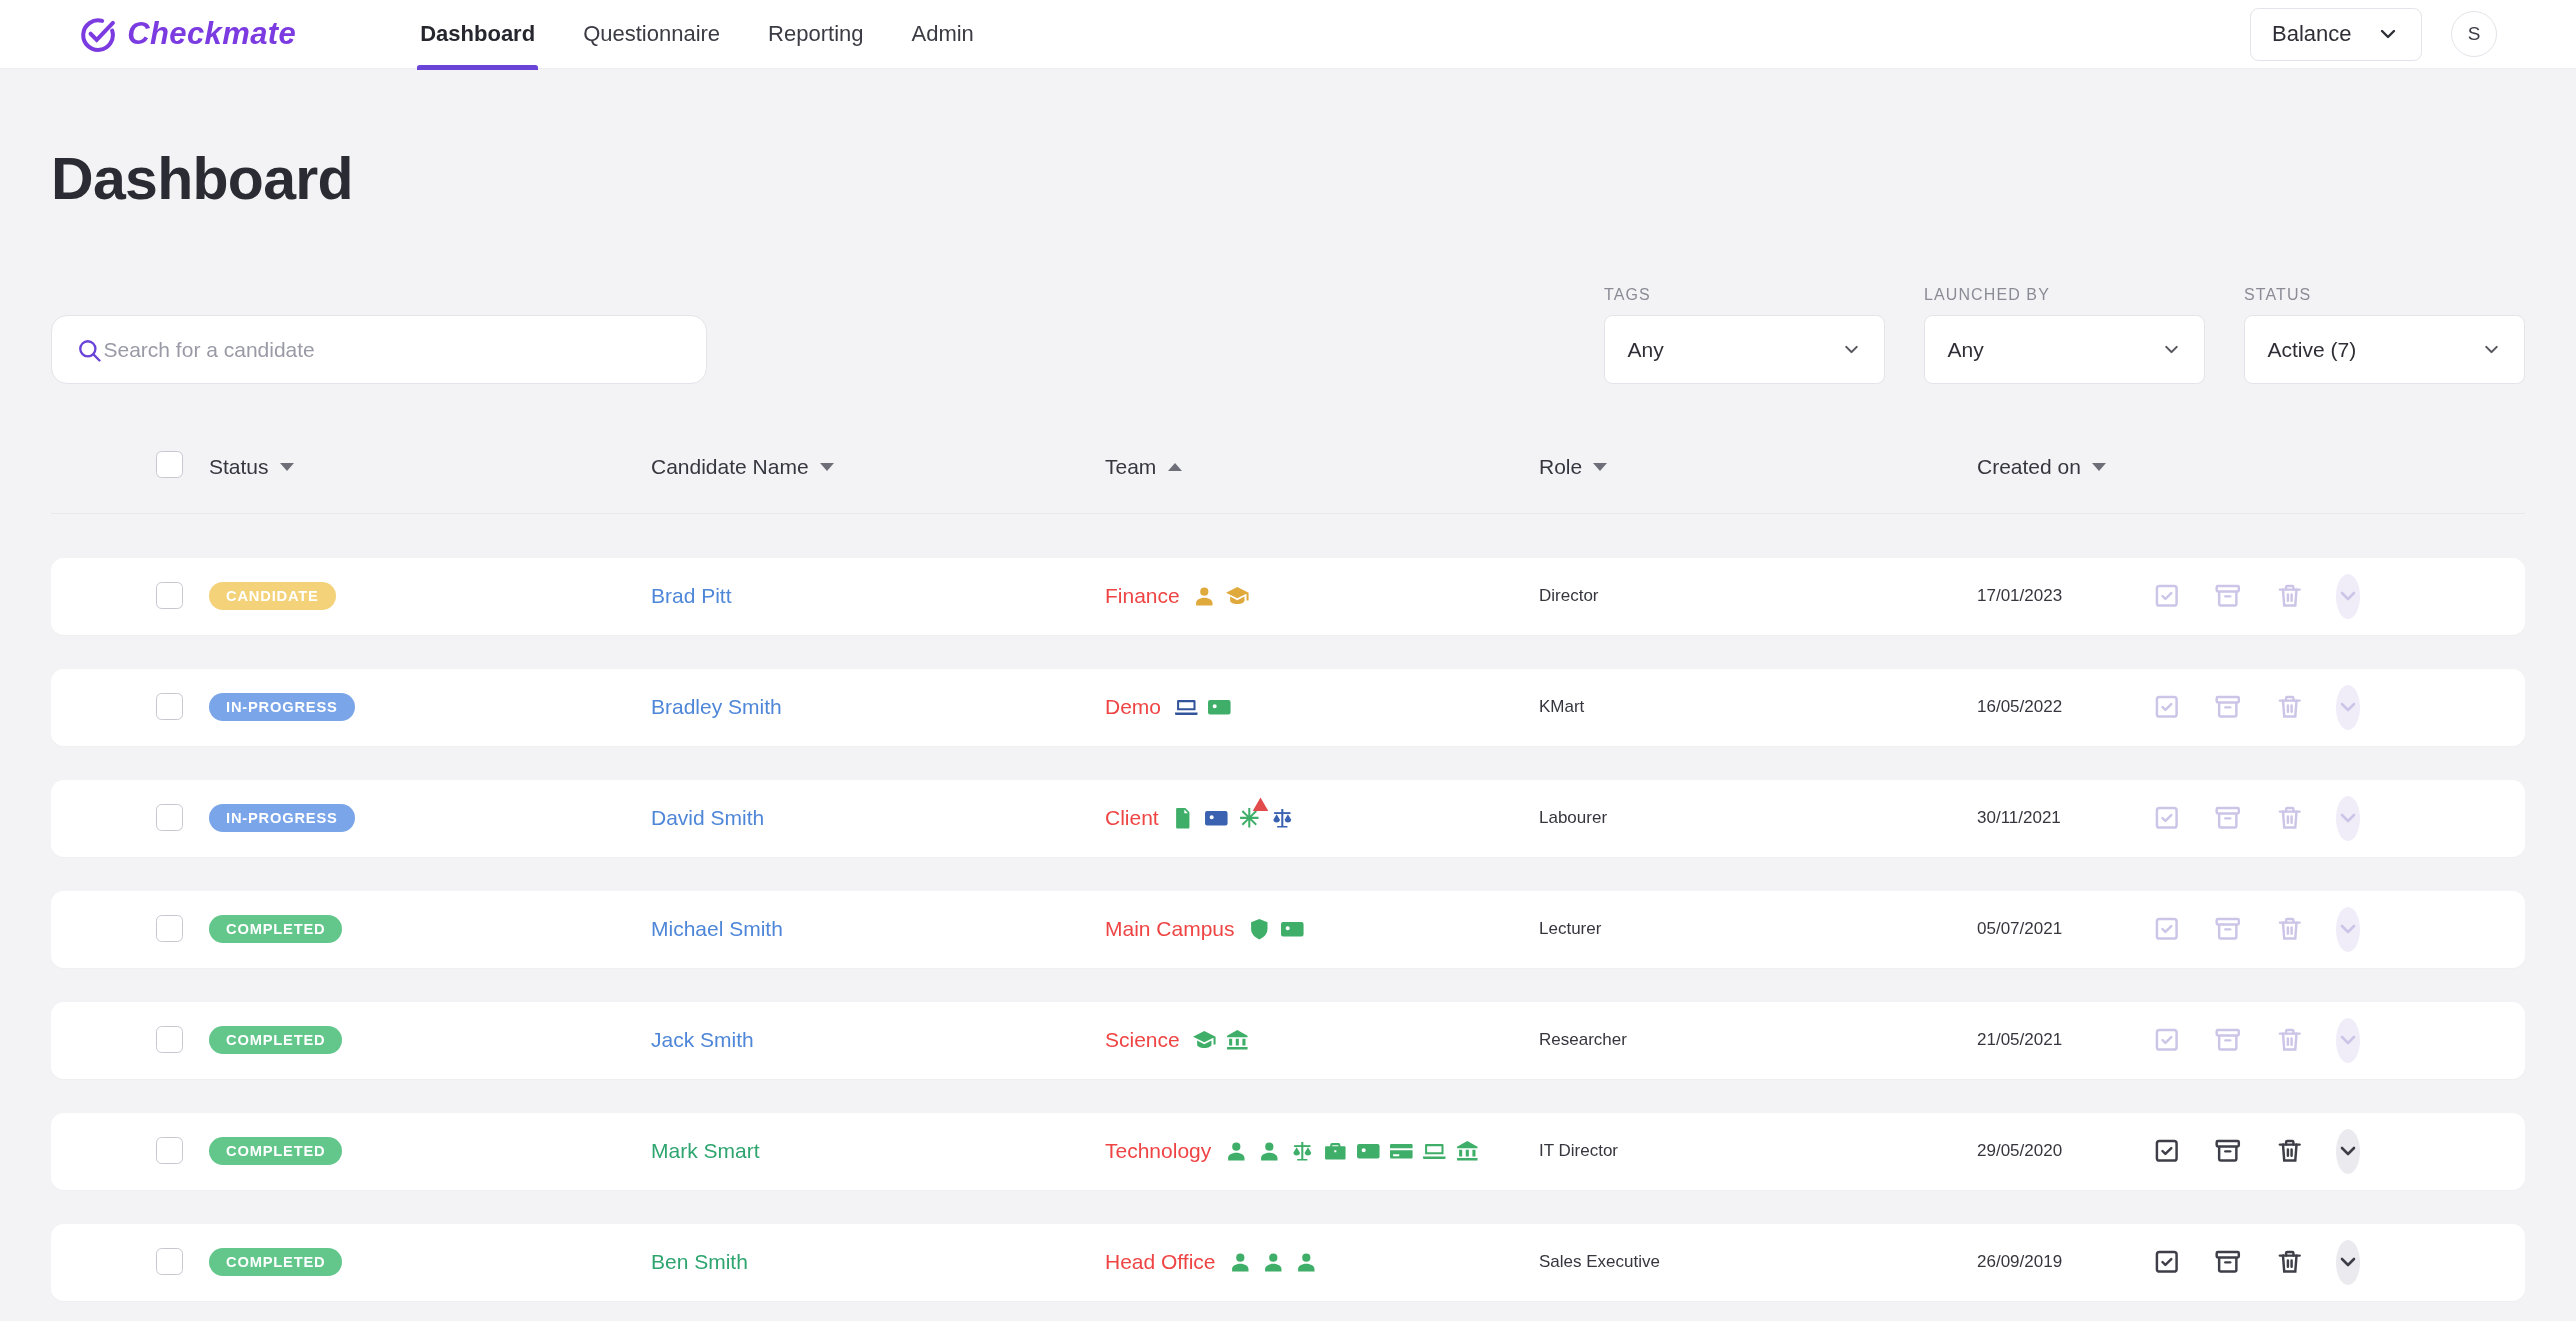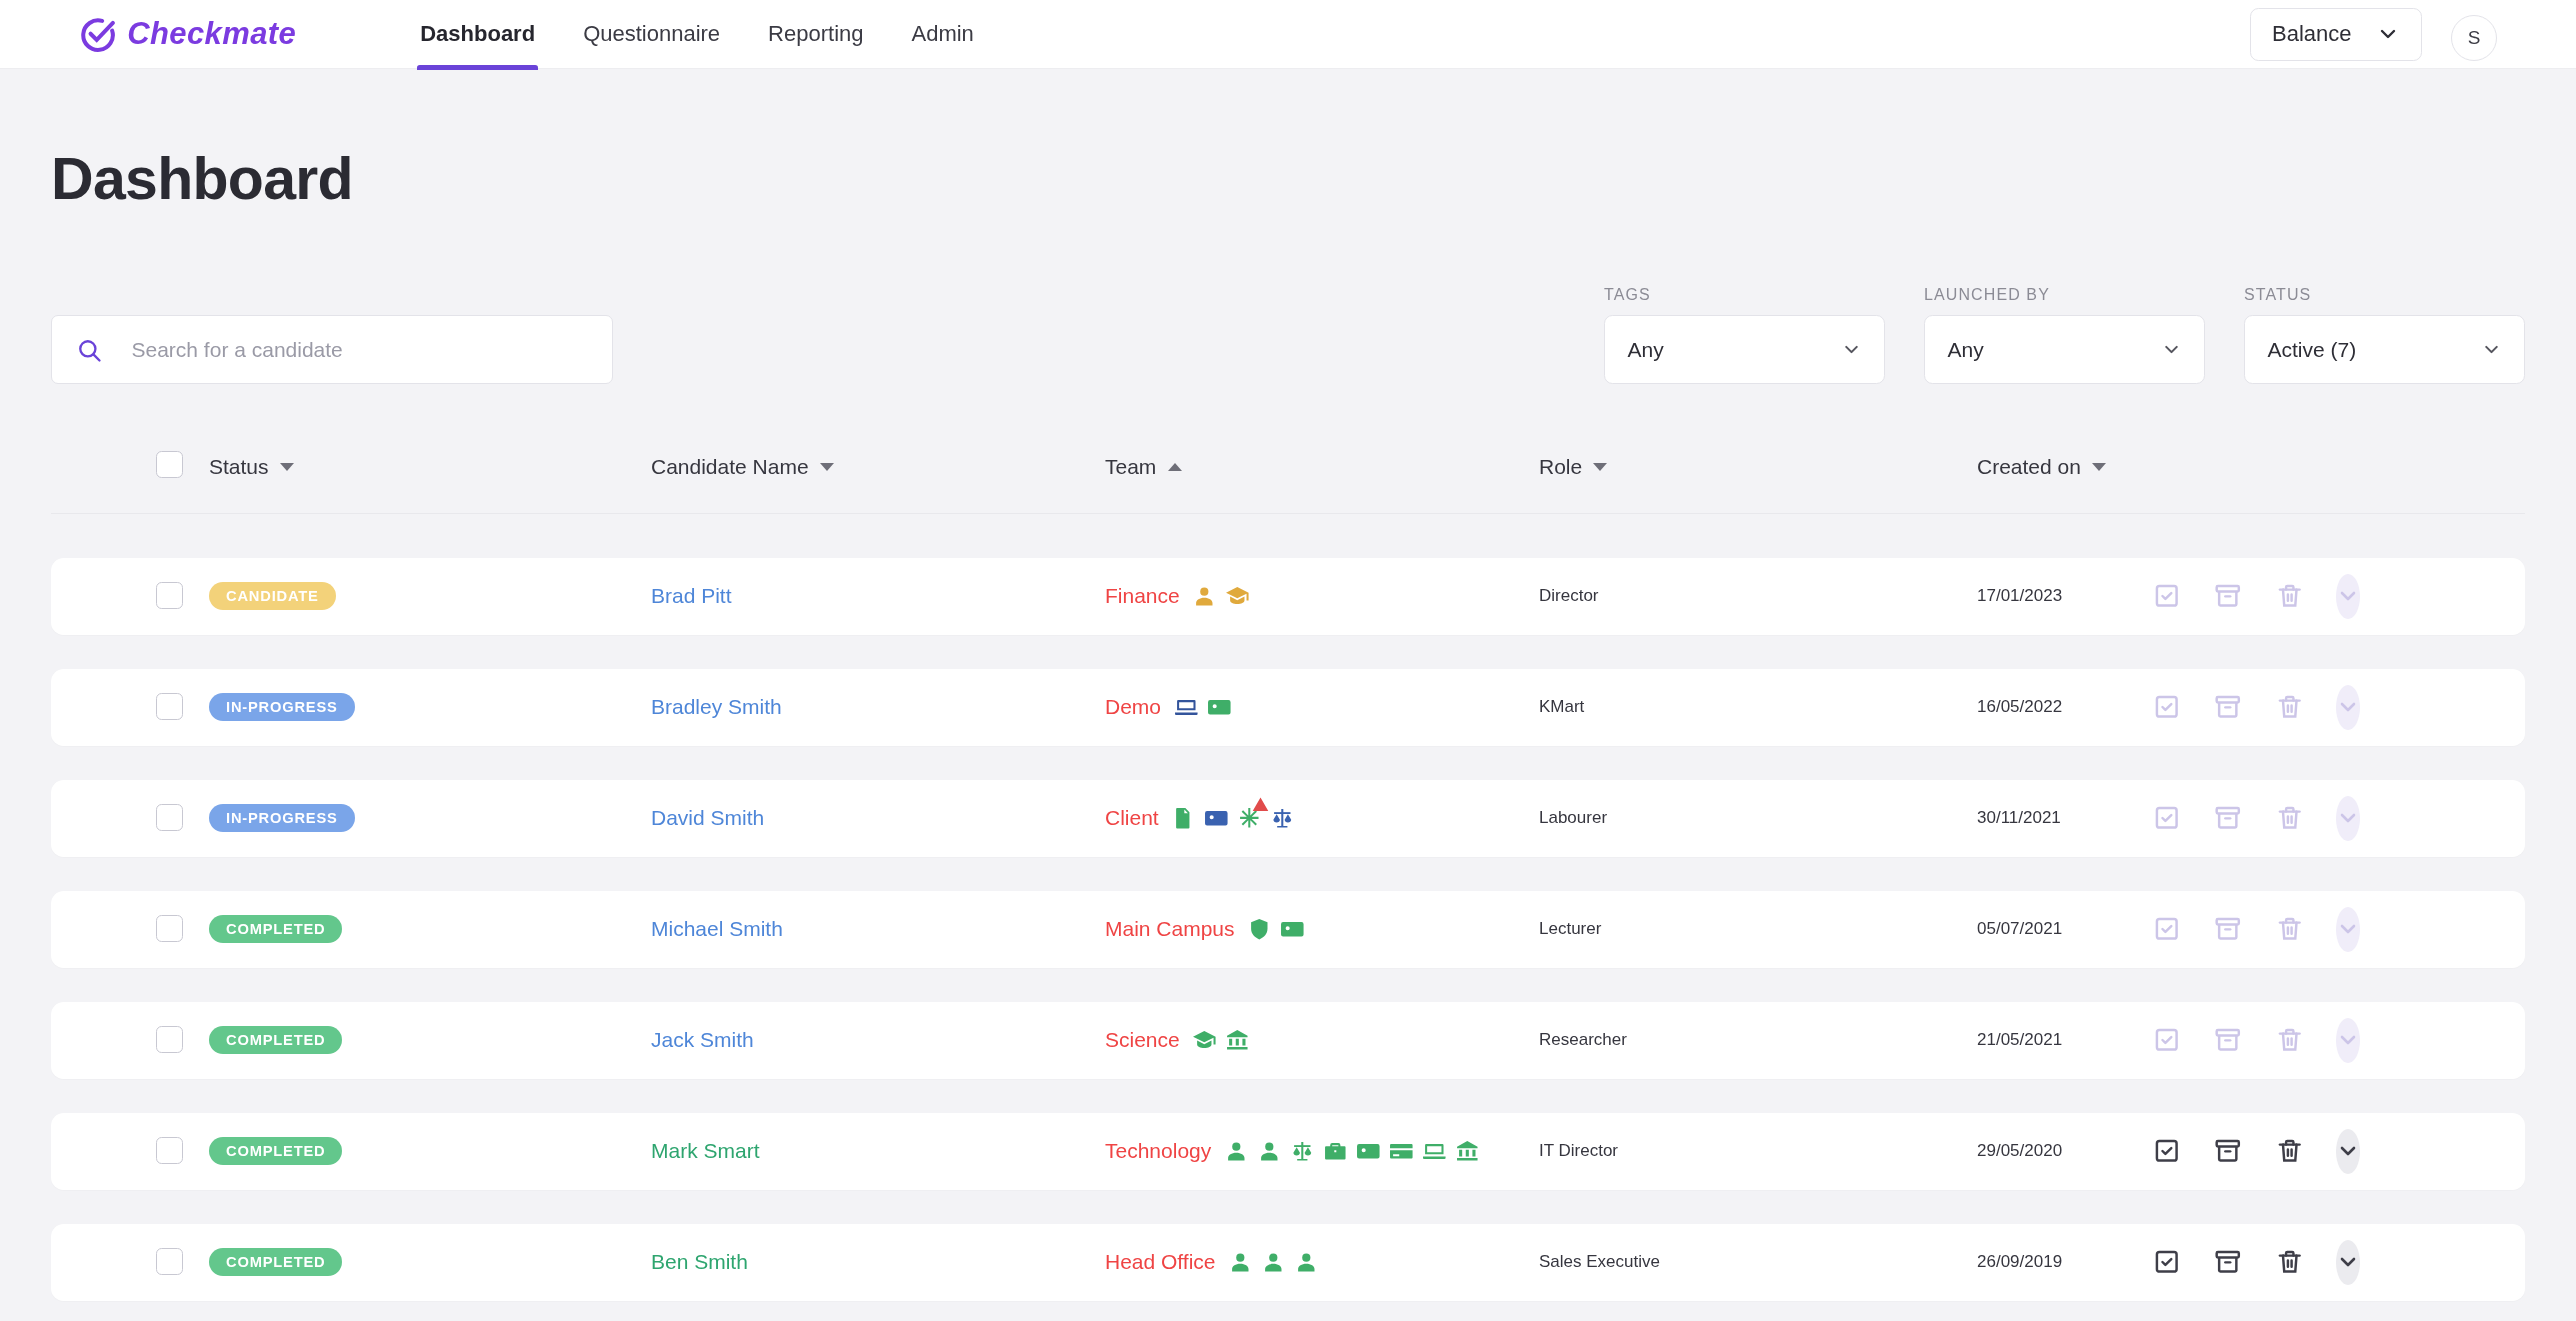--- a/index.html
+++ b/index.html
@@ -21,41 +21,41 @@
   .main-nav { display: flex; align-items: stretch; height: 69px; margin-left: 91px; }
   .nav-item {
     display: flex; align-items: center; padding: 0 24px; font-size: 22px;
     color: #3B3B44; font-weight: 500; position: relative; cursor: pointer;
   }
   .nav-item.active { font-weight: 700; color: #26262E; }
   .nav-item.active::after {
     content: ""; position: absolute; left: 21px; right: 21px; bottom: -1.4px;
     height: 4.9px; background: #6A43D8; border-radius: 2.8px 2.8px 0 0;
   }
-  .topbar-right { margin-left: auto; display: flex; align-items: flex-end; gap: 29.5px; }
+  .topbar-right { margin-left: auto; display: flex; align-items: center; gap: 29.5px; }
   .balance-btn {
     display: flex; align-items: center; gap: 24px; height: 53px; padding: 0 21px;
     border: 1.4px solid #E3E3E9; border-radius: 8.4px; background: #fff;
     font-size: 22px; color: #2E2E36; cursor: pointer;
   }
   .balance-btn .ic svg { width: 24px; height: 24px; color: #2E2E36; display:block; }
   .avatar {
     width: 46px; height: 46px; border-radius: 50%; border: 1.4px solid #E3E3E9;
     background: #fff; display: flex; align-items: center; justify-content: center;
     font-size: 19px; color: #3B3B44;
   }
   
   .content { padding: 0 51px; }
   .page-title { margin-top: 76px; font-size: 59px; font-weight: 800; color: #2B2B33; letter-spacing: -0.7px; }
   .page-subtitle { margin-top: 18px; font-size: 21px; color: #44444D; }
   
   .filter-bar { display: flex; align-items: flex-end; margin-top: 73px; gap: 39px; }
   .search-box {
-    width: 562px; height: 69px; border: 1.4px solid #E3E3E9; border-radius: 7px;
-    background: #fff; display: flex; align-items: center; padding: 0 22.5px; gap: 29px;
+    width: 656px; height: 69px; border: 1.4px solid #E3E3E9; border-radius: 16px;
+    background: #fff; display: flex; align-items: center; padding: 0 22.5px; gap: 1px;
   }
   .search-box .ic svg { width: 28px; height: 28px; color: #6A43D8; display:block; }
   .search-box input {
     border: none; outline: none; flex: 1; font-size: 21px;
     font-family: inherit; color: #2E2E36; background: transparent;
   }
   .search-box input::placeholder { color: #9A9AA6; }
   .filter-group { display: flex; flex-direction: column; gap: 11.2px; }
   .filter-group.first { margin-left: auto; }
   .filter-label { font-size: 16px; letter-spacing: 1.1px; color: #8B8B95; font-weight: 500; }

